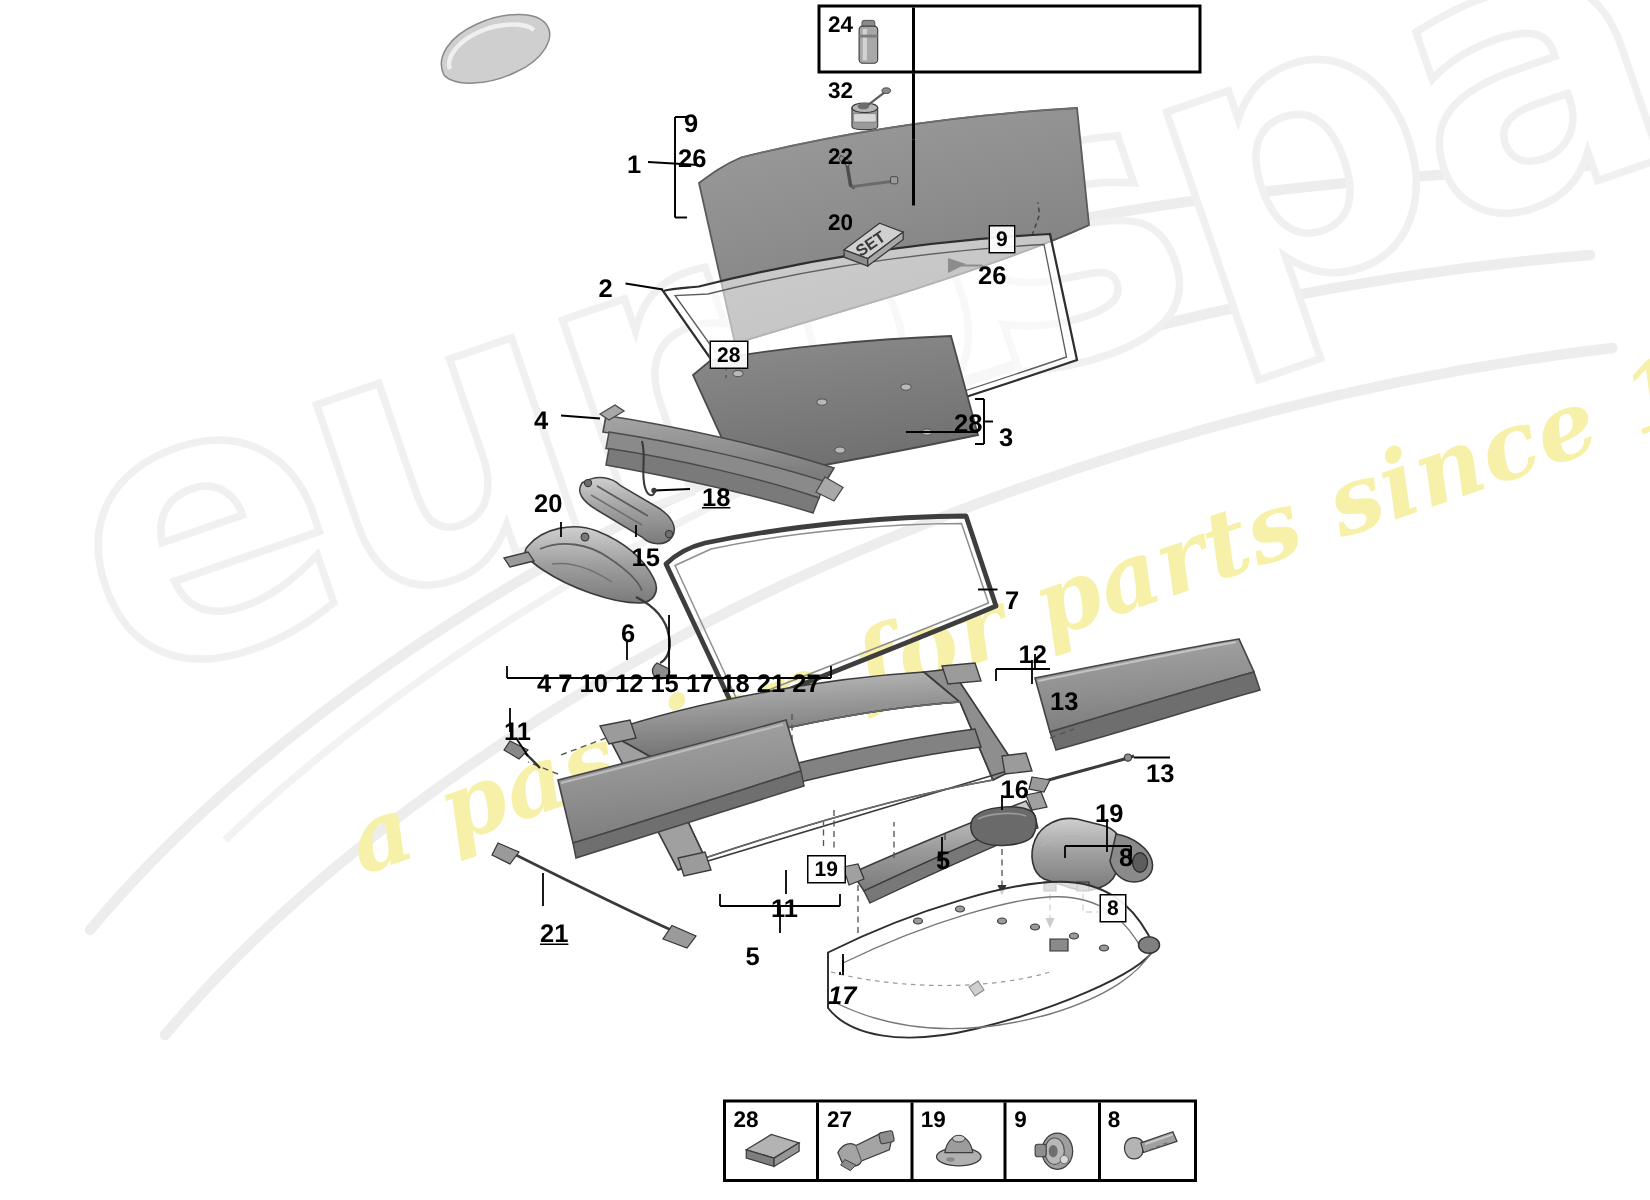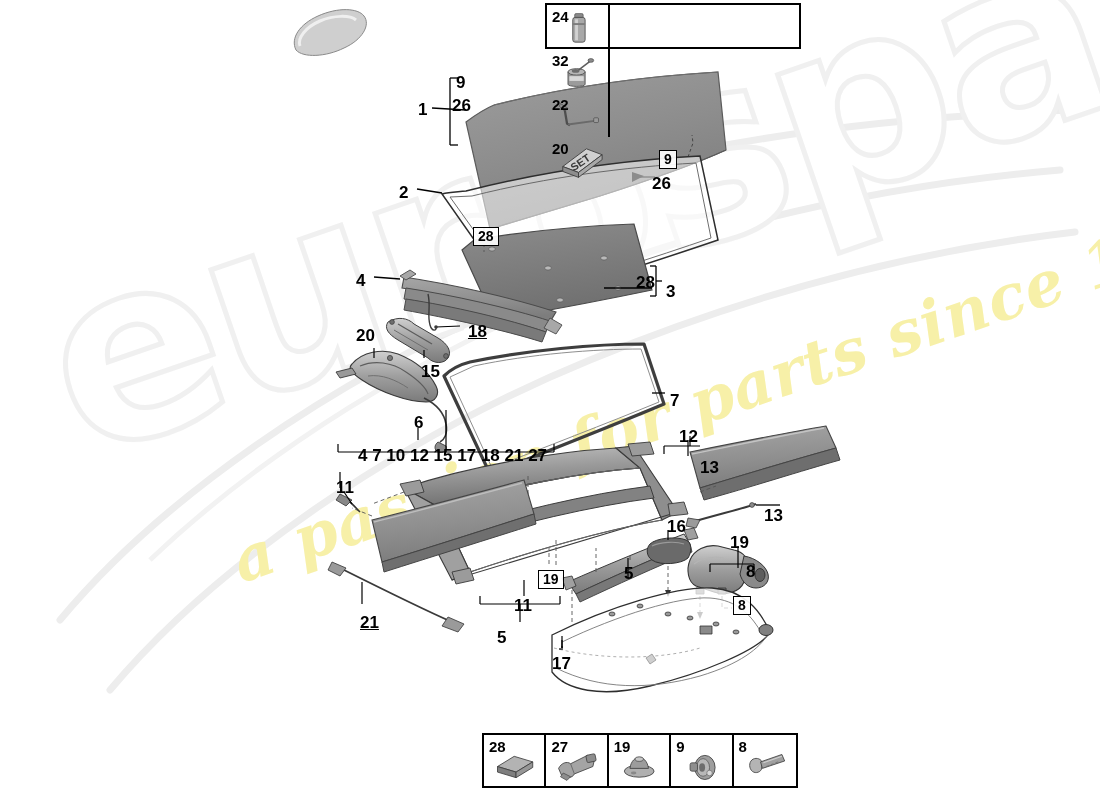--- a/index.html
+++ b/index.html
@@ -535,16 +535,16 @@
       <div class="lbl" style="left: 336px; top: 479px;">11</div>
       <div class="lbl" style="left: 514px; top: 597px;">11</div>
       <div class="lbl" style="left: 497px; top: 629px;">5</div>
       <div class="lbl" style="left: 360px; top: 614px; text-decoration: underline;">21</div>
       <div class="lbl boxed" style="left: 538px; top: 570px;">19</div>
       <div class="lbl" style="left: 624px; top: 565px;">5</div>
       <div class="lbl" style="left: 667px; top: 518px;">16</div>
       <div class="lbl" style="left: 730px; top: 534px;">19</div>
       <div class="lbl" style="left: 746px; top: 563px;">8</div>
       <div class="lbl boxed" style="left: 733px; top: 596px;">8</div>
-      <div class="lbl" style="left: 552px; top: 655px;">17</div>
+      <div class="lbl" style="left: 552px; top: 655px; font-style: italic;">17</div>
     </div>
 
 </div>
 
 </body></html>

